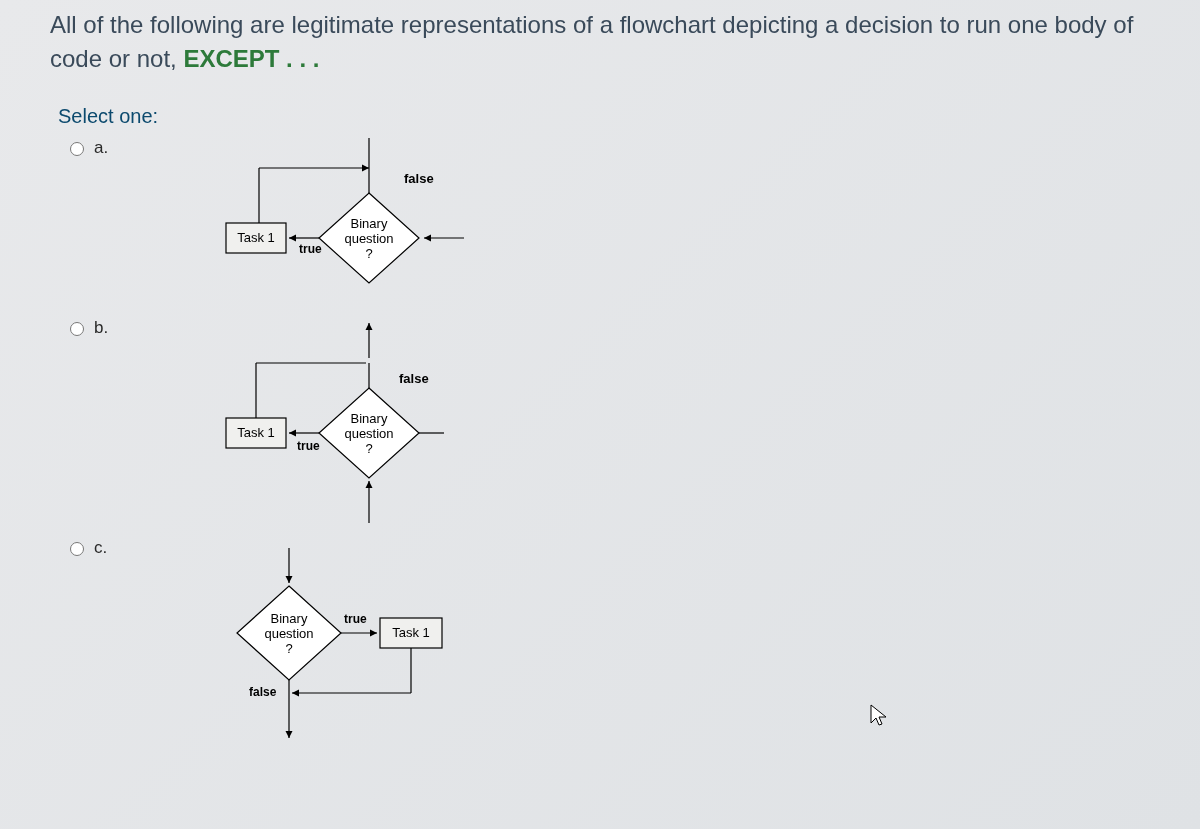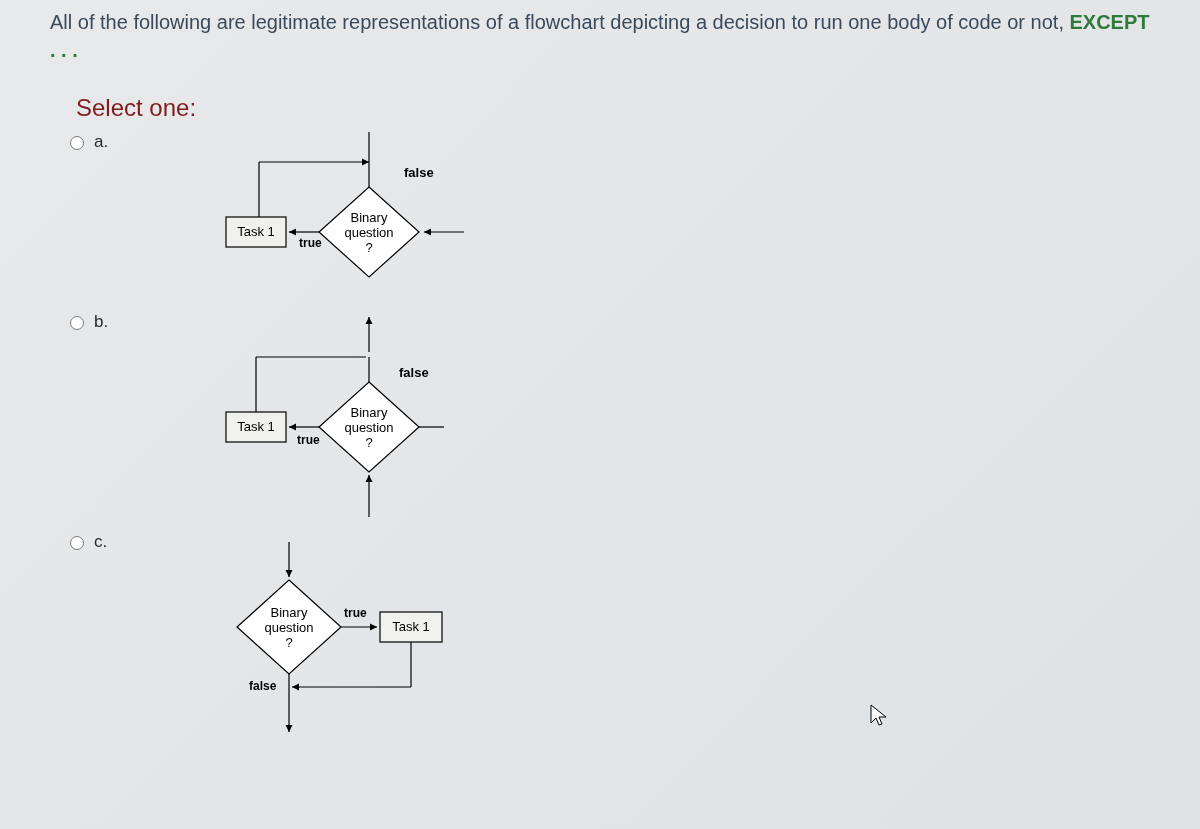--- a/index.html
+++ b/index.html
@@ -6,29 +6,29 @@
   body {
     width: 1200px;
     height: 829px;
     background: linear-gradient(135deg, #e8e9eb 0%, #dfe2e5 100%);
     font-family: Arial, Helvetica, sans-serif;
     position: relative;
     overflow: hidden;
   }
   .question-text {
     padding: 8px 50px 0 50px;
-    font-size: 20px;
+    font-size: 24px;
     color: #3a4a5a;
     line-height: 1.4;
   }
   .except { color: #2d7a3a; font-weight: bold; }
   .select-one {
-    margin: 30px 0 10px 76px;
-    font-size: 24px;
-    color: #7f1d1d;
+    margin: 30px 0 10px 58px;
+    font-size: 20px;
+    color: #0c4a6e;
   }
   .options { margin-left: 70px; }
   .option-row {
     display: flex;
     align-items: flex-start;
     margin-bottom: 10px;
   }
   .radio {
     width: 14px; height: 14px;
     margin-top: 4px;

